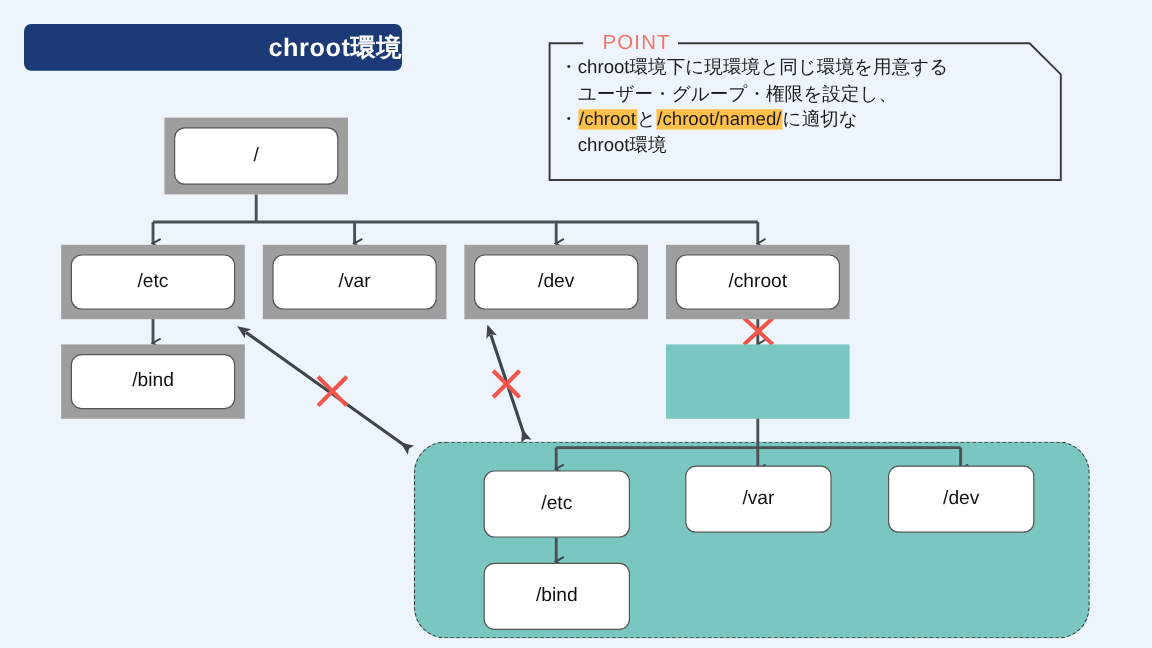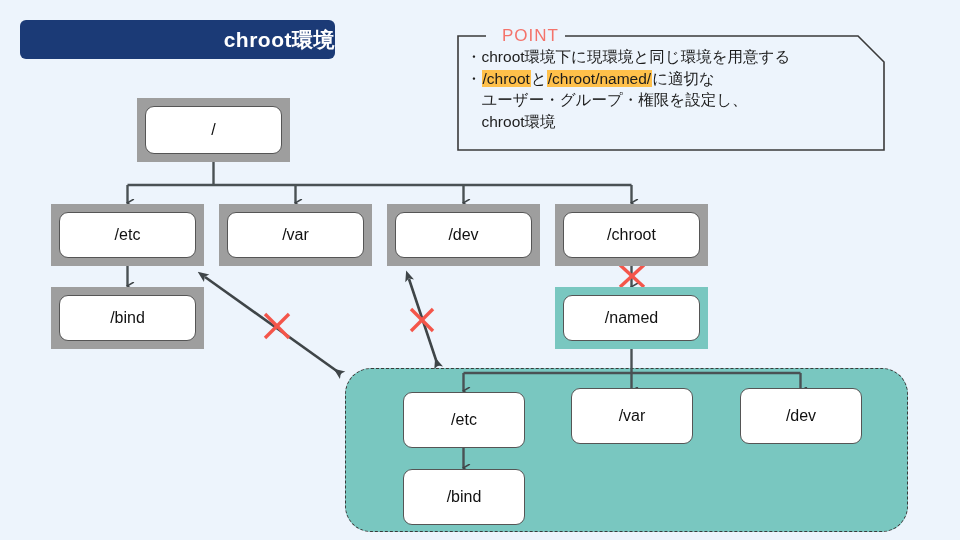--- a/index.html
+++ b/index.html
@@ -165,24 +165,24 @@
 
   <div class="point-box">
     <svg class="point-frame" width="430" height="130" viewBox="0 0 430 130">
       <path d="M 30 14 L 2 14 L 2 128 L 428 128 L 428 40 L 402 14 L 96 14" fill="none" stroke="#3a3a3a" stroke-width="1.6"></path>
     </svg>
     <div class="point-label">POINT</div>
     <div class="point-body">
       <div class="point-line">
         <span>・</span><span>chroot環境下に現環境と同じ環境を用意する</span>
       </div>
+      <div class="point-line">　ユーザー・グループ・権限を設定し、</div>
       <div class="point-line">
         <span>・</span><span class="hl">/chroot</span><span>と</span><span class="hl">/chroot/named/</span><span>に適切な</span>
       </div>
-      <div class="point-line">　ユーザー・グループ・権限を設定し、</div>
       <div class="point-line">　chroot環境</div>
     </div>
   </div>
 
   <div class="teal-container"></div>
 
   <svg id="wires" viewBox="0 0 960 540">
     <defs>
       <marker id="arrowDown" markerWidth="9" markerHeight="9" refX="4.5" refY="7.2" orient="auto" markerUnits="userSpaceOnUse">
         <path d="M 0.6 0.8 L 4.5 7.6 L 8.4 0.8" fill="none" stroke="#3f4548" stroke-width="1.6" stroke-linejoin="miter"></path>
@@ -277,23 +277,20 @@
 
   <div class="node" style="left:51px; top:287px; width:153px; height:62px;">
     <div class="shadow-frame"></div>
     <div class="inner-box">
       <span class="node-label">/bind</span>
     </div>
   </div>
 
   <div class="node teal-frame" style="left:555px; top:287px; width:153px; height:62px;">
     <div class="shadow-frame"></div>
-    <div class="inner-box">
-      <span class="node-label">/named</span>
-    </div>
   </div>
 
   <div class="plain-node" style="left:403px; top:392px; width:122px; height:56px;">
     <span class="node-label">/etc</span>
   </div>
 
   <div class="plain-node" style="left:571px; top:388px; width:122px; height:56px;">
     <span class="node-label">/var</span>
   </div>
 

